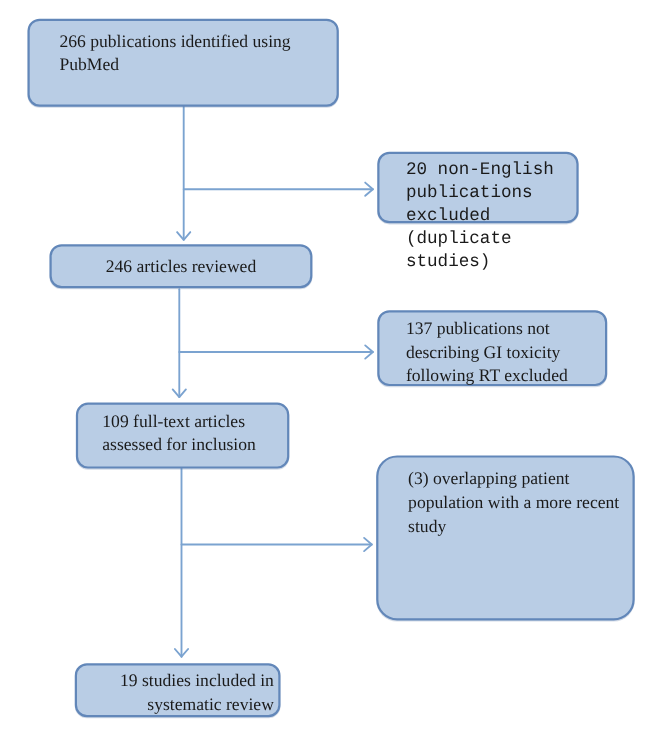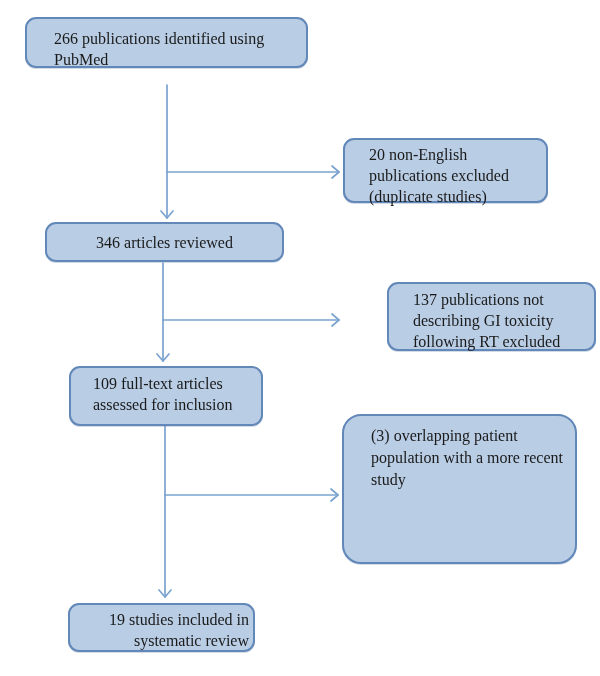--- a/index.html
+++ b/index.html
@@ -36,24 +36,24 @@
     position: absolute;
     background: var(--box-fill);
     border: 2px solid var(--box-border);
     border-radius: 11px;
     color: var(--ink);
     font-size: 16px;
     line-height: 21px;
     box-shadow: 0 1px 0 rgba(80, 110, 160, 0.25);
   }
 
-  .box-identified   { left: 25px;  top: 17px;  width: 283px; height: 51px;  padding: 9px 8px 0 27px; }
-  .box-non-english  { left: 343px; top: 138px; width: 205px; height: 65px;  padding: 4px 6px 0 24px; }
+  .box-identified   { left: 25px;  top: 17px;  width: 283px; height: 80px;  padding: 9px 8px 0 27px; }
+  .box-non-english  { left: 343px; top: 138px; width: 183px; height: 65px;  padding: 4px 6px 0 24px; font-family: Liberation Mono, monospace; }
   .box-reviewed     { left: 45px;  top: 222px; width: 239px; height: 40px;  padding: 8px 0 0 0; text-align: center; }
-  .box-not-describ  { left: 343px; top: 282px; width: 209px; height: 69px;  padding: 5px 6px 0 24px; margin-left: 44px; }
+  .box-not-describ  { left: 343px; top: 282px; width: 209px; height: 69px;  padding: 5px 6px 0 24px; }
   .box-fulltext     { left: 69px;  top: 366px; width: 194px; height: 60px;  padding: 5px 6px 0 22px; }
   .box-excluded90   { left: 342px; top: 414px; width: 235px; height: 150px; padding: 7px 10px 0 11px; border-radius: 19px; line-height: 22px; }
   .box-included     { left: 68px;  top: 603px; width: 187px; height: 49px;  padding: 4px 4px 0 22px; text-align: right; }
 
   .excl-item { margin-left: 16px; margin-top: 2px; }
   .excl-item + .excl-item { margin-top: 7px; }
 </style>
 </head>
 <body>
 
@@ -77,21 +77,21 @@
     <polyline points="159,590 165,597 171,590"></polyline>
 
     <line x1="165" y1="495" x2="338" y2="495"></line>
     <polyline points="331,489 338,495 331,501"></polyline>
   </svg>
 
   <div class="flowbox box-identified">266 publications identified using PubMed</div>
 
   <div class="flowbox box-non-english">20 non-English publications excluded (duplicate studies)</div>
 
-  <div class="flowbox box-reviewed">346 articles reviewed</div>
+  <div class="flowbox box-reviewed">246 articles reviewed</div>
 
   <div class="flowbox box-not-describ">137 publications not describing GI toxicity following RT excluded</div>
 
   <div class="flowbox box-fulltext">109 full-text articles assessed for inclusion</div>
 
   <div class="flowbox box-excluded90">
     <div class="excl-item">(3) overlapping patient population with a more recent study</div>
   </div>
 
   <div class="flowbox box-included">19 studies included in systematic review</div>

